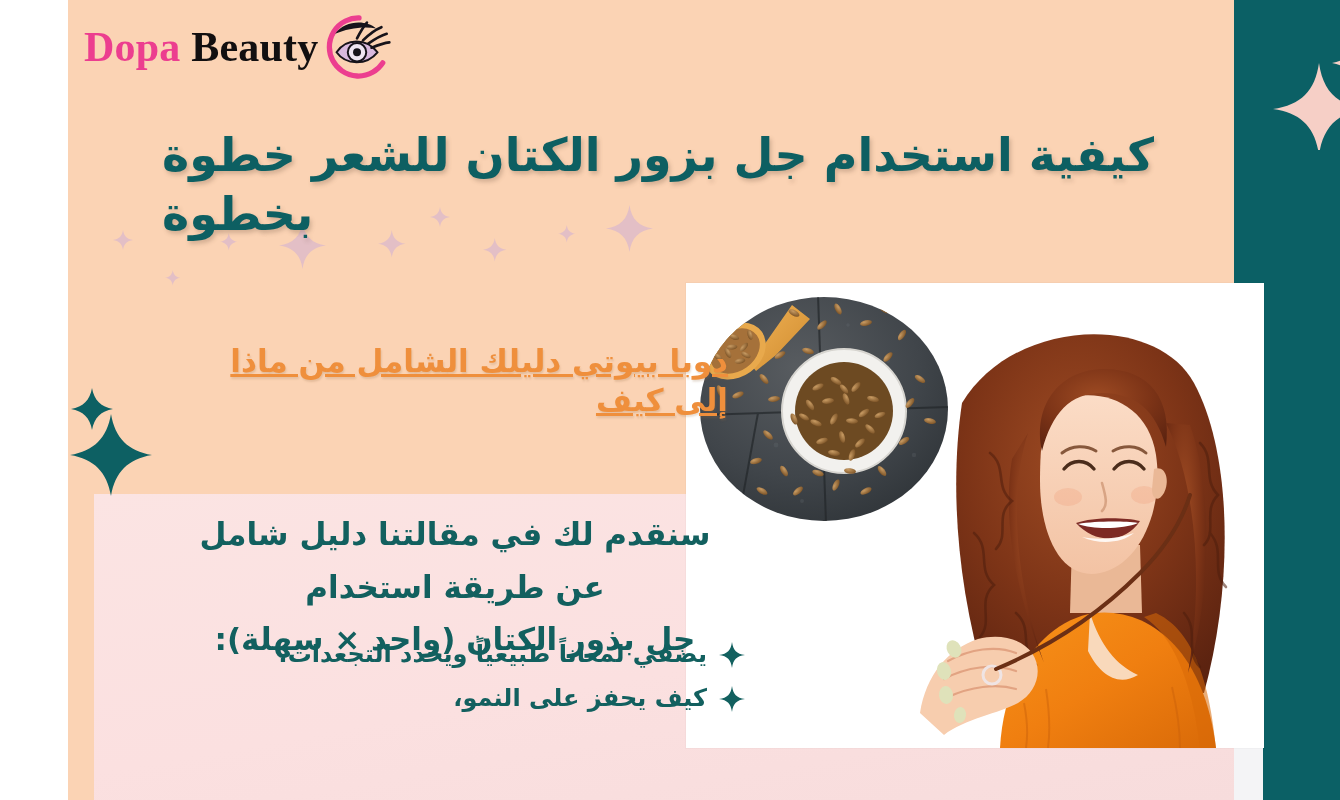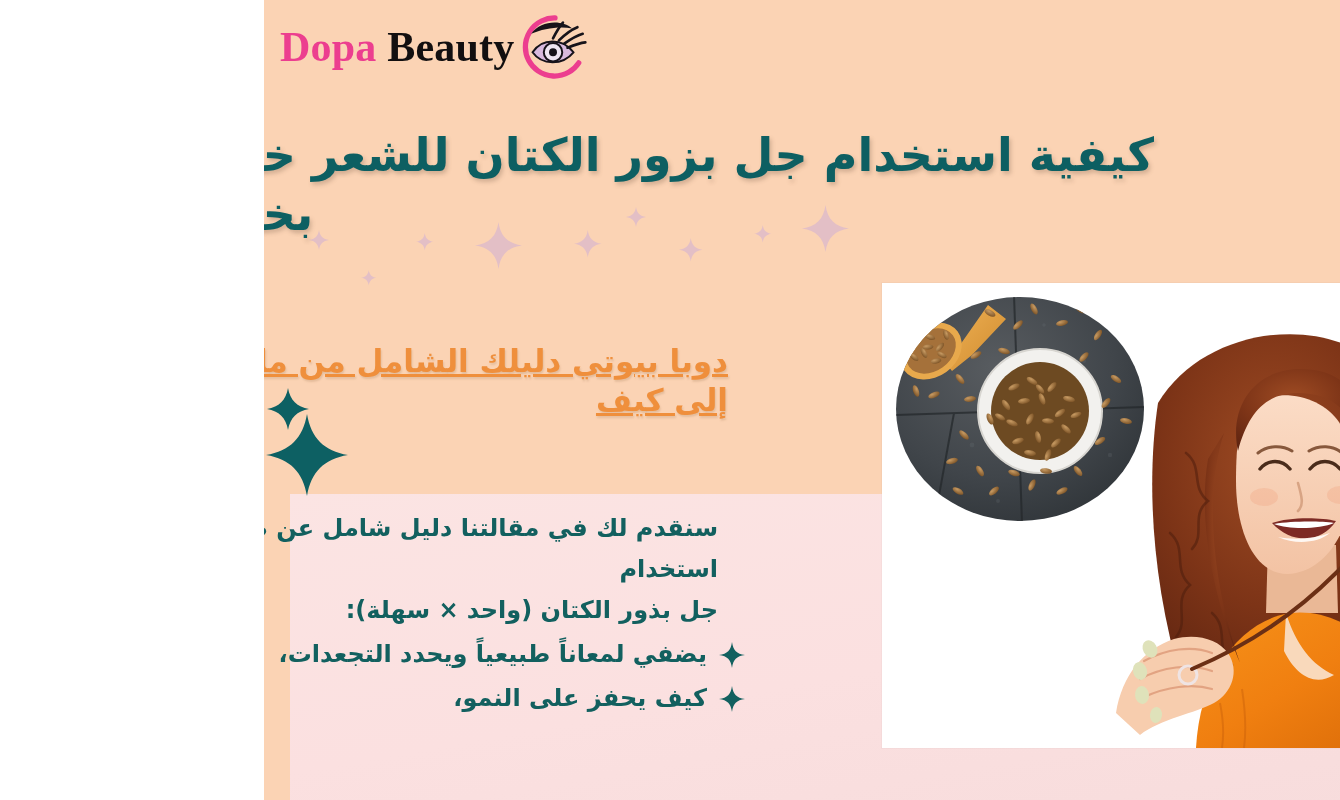--- a/index.html
+++ b/index.html
@@ -7,21 +7,21 @@
     margin: 0;
     padding: 0;
     background: #ffffff;
   }
   body {
     font-family: "DejaVu Sans", sans-serif;
   }
 
   #poster {
     position: relative;
-    width: 1076px;
+    width: 1272px;
     height: 800px;
     overflow: hidden;
     background: #f7f7f9;
   }
 
   
   .bg-peach {
     position: absolute;
     left: 0; top: 0;
     width: 1166px; height: 800px;
@@ -111,25 +111,26 @@
     line-height: 1.25;
     text-shadow: 1px 2px 2px rgba(150,110,70,.22);
     z-index: 11;
     direction: rtl;
     text-decoration: underline;
   }
 
   
   .intro {
     position: absolute;
-    right: 622px;
+    right: 602px;
     top: 508px;
     width: 566px;
+    text-align: center;
     color: #12605f;
-    font-size: 24px;
+    font-size: 31px;
     font-weight: 600;
     line-height: 1.70;
     z-index: 10;
     direction: rtl;
   }
 
   .bullets {
     position: absolute;
     right: 595px;
     top: 634px;

